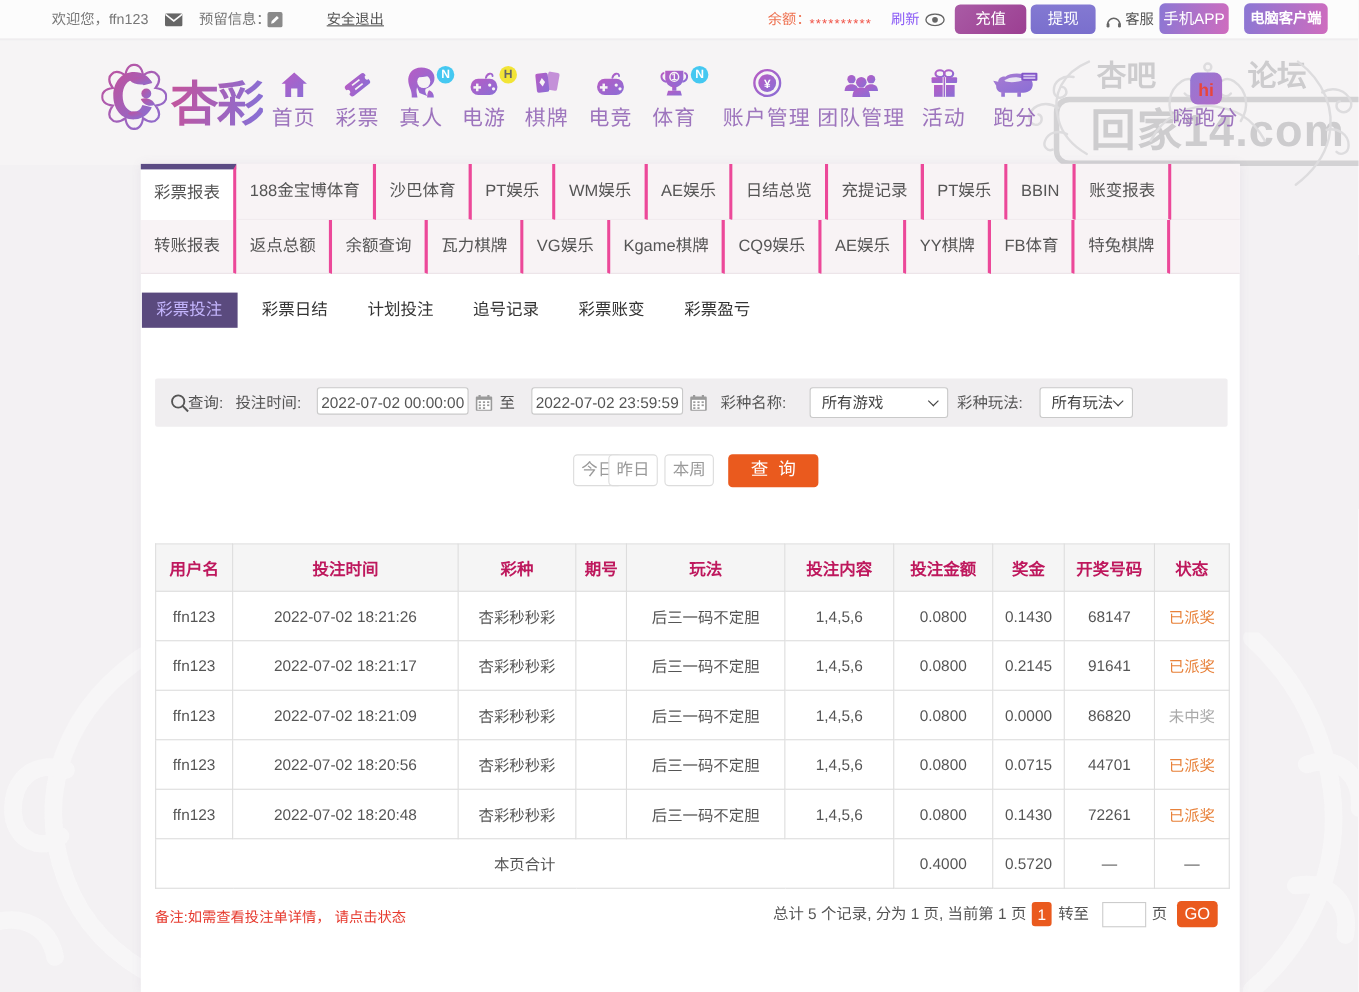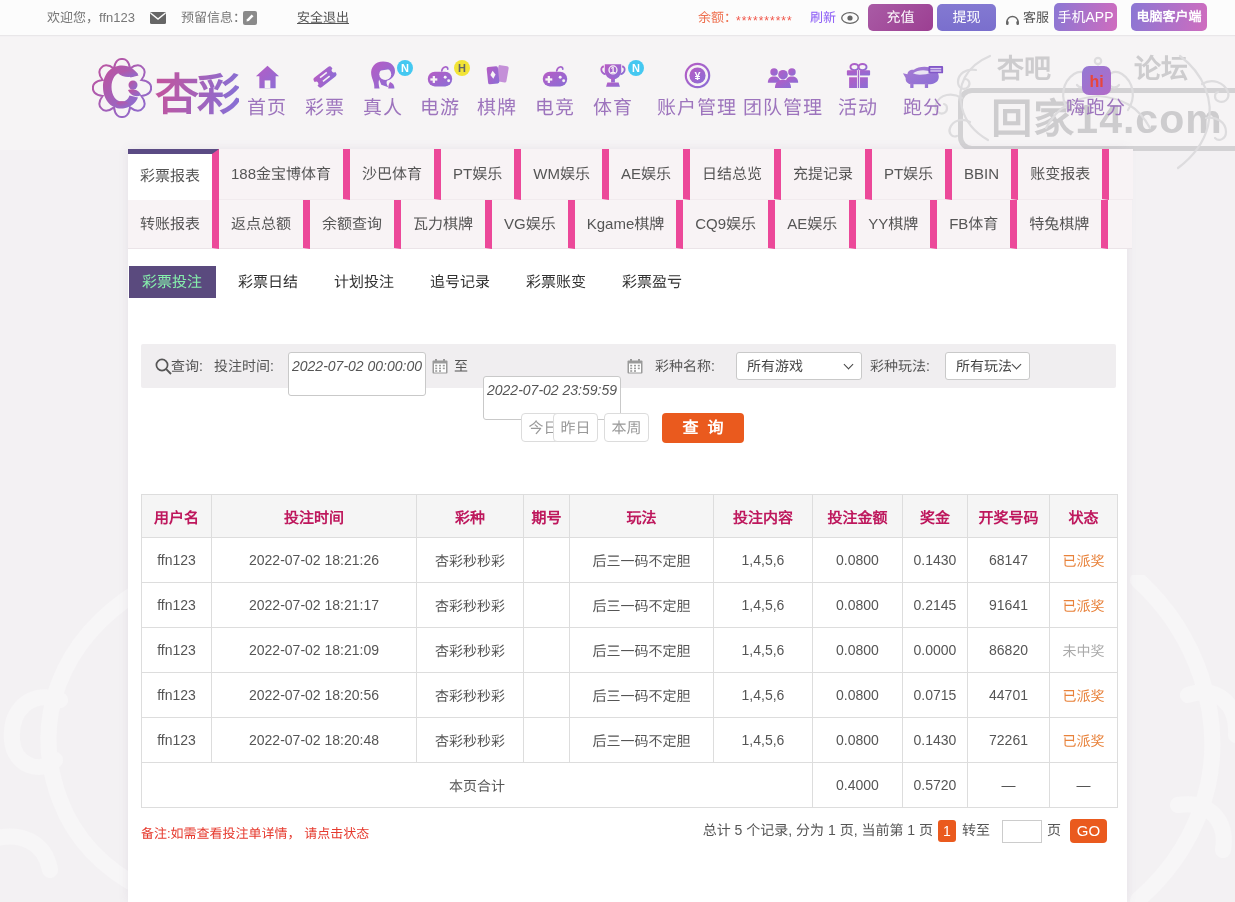--- a/index.html
+++ b/index.html
@@ -7,38 +7,38 @@
 html,body { width:1235px; height:902px; overflow:hidden; }
 body { font-family:"Liberation Sans", sans-serif; background:#f3f1f3; position:relative; }
 .topbar { position:absolute; left:0; top:0; width:1235px; height:36px; background:#fcfcfc; border-bottom:1px solid #e9e7e9; font-size:13px; color:#777; }
 .topbar .it { position:absolute; top:0; height:36px; line-height:36px; }
 .topbar .it svg { display:block; }
 .band { position:absolute; left:0; top:37px; width:1235px; height:113px; background:#f6f4f5; }
 .content { position:absolute; left:128px; top:149px; width:999px; height:753px; background:#fff; box-shadow:0 0 10px rgba(120,100,140,0.10); z-index:10; }
 
 .tabs { font-size:15px; color:#555; }
 .tabs .row { display:flex; flex-wrap:nowrap; }
-.tabs .t { height:51px; line-height:50px; padding:0 12px; background:#f8f3f5; border-right:7px solid #ec4899; border-bottom:1px solid #f1ebee; white-space:nowrap; }
+.tabs .t { height:51px; line-height:50px; padding:0 12px; background:#f8f3f5; border-right:3px solid #ec4899; border-bottom:1px solid #f1ebee; white-space:nowrap; }
 .tabs .row2 .t { height:49px; line-height:48px; border-bottom:1px solid #ebe4e8; }
 .tabs .t.fill { flex:1; border-right:none; }
 .tabs .t.act { background:#fff; border-top:5px solid #5b4b84; line-height:44px; border-bottom:none; }
 .subtabs { margin:17px 0 0 0.5px; font-size:15px; color:#333; height:32px; }
 .subtabs span { display:inline-block; width:87px; height:32px; line-height:32px; text-align:center; margin-right:9px; }
-.subtabs span.act { background:#5a4a7e; color:#86efac; }
+.subtabs span.act { background:#5a4a7e; color:#c4b5fd; }
 
 .searchbar { position:absolute; left:13px; top:195px; width:975px; height:44px; background:#f0eef0; border-radius:2px; font-size:14px; color:#555; }
 .searchbar .el { position:absolute; top:0; height:44px; line-height:44px; }
-.inp { position:absolute; background:#fff; border:1px solid #c9c9c9; border-radius:3px; height:44px; top:8px; font-size:14px; color:#555; text-align:center; line-height:27px;font-style:italic; }
+.inp { position:absolute; background:#fff; border:1px solid #c9c9c9; border-radius:3px; height:25px; top:8px; font-size:14px; color:#555; text-align:center; line-height:27px; }
 .sel { position:absolute; background:#fff; border:1px solid #c9c9c9; border-radius:3px; height:28px; top:8px; font-size:14px; color:#444; line-height:26px; padding-left:10px; }
 .sel .arr { position:absolute; right:9px; top:8px; width:7px; height:7px; border-right:1.6px solid #444; border-bottom:1.6px solid #444; transform:rotate(45deg); }
 .cal { position:absolute; top:15px; width:16px; height:15px; }
 
 .qbtns { position:absolute; left:0; top:264px; width:999px; height:30px; text-align:center; }
 .qbtn { position:absolute; width:45px; height:29px; line-height:27px; border:1px solid #dcdcdc; border-radius:4px; background:#fff; color:#9a9a9a; font-size:15px; text-align:center; }
-.obtn { position:absolute; width:82px; height:30px; line-height:30px; border-radius:4px; background:#ea5a1e; color:#fff; font-size:16px; font-weight:bold; letter-spacing:9px; text-indent:9px; text-align:center; }
+.obtn { position:absolute; width:82px; height:30px; line-height:30px; border-radius:4px; background:#ea5a1e; color:#fff; font-size:16px; font-weight:normal; letter-spacing:9px; text-indent:9px; text-align:center; }
 
 table.rep { position:absolute; left:13px; top:345px; width:976px; border-collapse:collapse; table-layout:fixed; font-size:14px; color:#555; }
 table.rep th, table.rep td { border:1px solid #ddd; text-align:center; height:45px; }
 table.rep th { background:#f5f5f5; color:#be185d; font-size:15px; height:43px; }
 .st-win { color:#e8823b; }
 .st-lose { color:#aaa; }
 
 .note { position:absolute; left:13px; top:674px; font-size:13px; color:#e63a2e; }
 .pager { position:absolute; right:20px; top:670px; height:30px; font-size:14px; color:#555; }
 .pager > * { vertical-align:middle; }
@@ -437,21 +437,21 @@
           <rect x="7" y="5.8" width="2" height="1.6"></rect>
           <rect x="10.8" y="5.8" width="2" height="1.6"></rect>
           <rect x="3.2" y="8.6" width="2" height="1.6"></rect>
           <rect x="7" y="8.6" width="2" height="1.6"></rect>
           <rect x="10.8" y="8.6" width="2" height="1.6"></rect>
           <rect x="3.2" y="11.2" width="2" height="1.6"></rect>
           <rect x="7" y="11.2" width="2" height="1.6"></rect>
         </g>
       </svg>
     <div class="el" style="left:313px;">至</div>
-    <div class="inp" style="left:342px;width:138px;margin-top:24px;">2022-07-02 23:59:59</div>
+    <div class="inp" style="left:342px;width:138px;">2022-07-02 23:59:59</div>
     <svg class="cal" style="left:486px;" viewBox="0 0 16 15">
         <rect x="0.5" y="1.5" width="15" height="13" rx="1" fill="#9a9a9a"></rect>
         <rect x="2" y="4.5" width="12" height="9" fill="#fff"></rect>
         <rect x="3" y="0" width="2" height="3" fill="#9a9a9a"></rect>
         <rect x="11" y="0" width="2" height="3" fill="#9a9a9a"></rect>
         <g fill="#9a9a9a">
           <rect x="3.2" y="5.8" width="2" height="1.6"></rect>
           <rect x="7" y="5.8" width="2" height="1.6"></rect>
           <rect x="10.8" y="5.8" width="2" height="1.6"></rect>
           <rect x="3.2" y="8.6" width="2" height="1.6"></rect>

